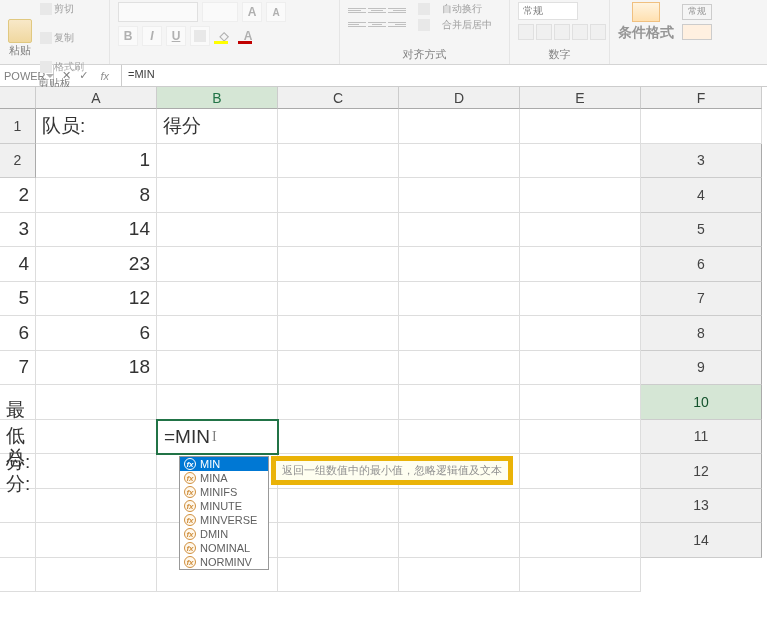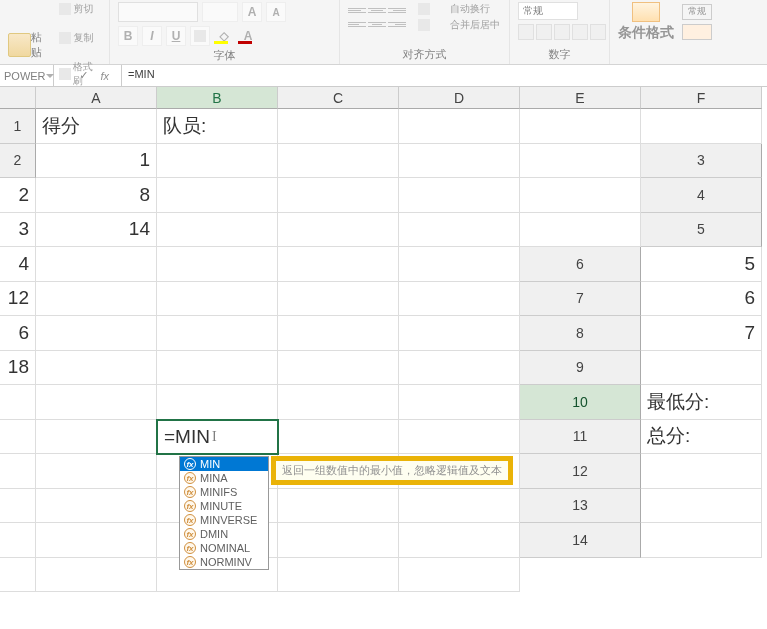--- a/index.html
+++ b/index.html
@@ -40,21 +40,21 @@
       color: #808080;
       padding-top: 2px;
     }
     .ribbon-group-content {
       display: flex;
       align-items: center;
       gap: 4px;
     }
     .paste-area {
       display: flex;
-      flex-direction: row;
+      flex-direction: column;
       align-items: center;
       gap: 0;
     }
     .paste-icon {
       width: 24px;
       height: 24px;
       background: linear-gradient(#f8e8c8, #f0d8a0);
       border: 1px solid #e0c880;
       border-radius: 2px;
     }
@@ -102,21 +102,21 @@
     .align-btn {
       width: 18px;
       height: 12px;
       display: flex;
       flex-direction: column;
       gap: 1px;
       justify-content: center;
     }
     .align-line { height: 1px; background: #c0c0c0; }
     .wrap-text { display: flex; flex-direction: column; gap: 2px; margin-left: 8px; }
-    .wrap-item { display: flex; gap: 20px; align-items: center; font-size: 10px; color: #a0a0a0; }
+    .wrap-item { display: flex; gap: 12px; align-items: center; font-size: 10px; color: #a0a0a0; }
     .num-dropdown { width: 60px; height: 18px; border: 1px solid #e0e0e0; font-size: 10px; color: #808080; padding: 1px 4px; background: #fff; }
     .small-sq { width: 16px; height: 16px; background: #f0f0f0; border: 1px solid #e0e0e0; }
     .style-big {
       display: flex;
       flex-direction: column;
       align-items: center;
       gap: 2px;
     }
     .style-big-icon {
       width: 28px;
@@ -337,21 +337,20 @@
         <div style="display:flex;flex-direction:column;">
           <div class="font-btn" style="height:14px;border:none;background:none;">◇</div>
           <div class="color-bar" style="background:#ffff00;"></div>
         </div>
         <div style="display:flex;flex-direction:column;">
           <div class="font-btn" style="height:14px;border:none;background:none;">A</div>
           <div class="color-bar"></div>
         </div>
       </div>
     </div>
-    <div class="ribbon-group-label">字体</div>
   </div>
 
   <div class="ribbon-group" style="width:170px;">
     <div class="ribbon-group-content">
       <div class="align-controls">
         <div class="align-row">
           <div class="align-btn">
               <div class="align-line"></div>
               <div class="align-line" style="width:70%;"></div>
               <div class="align-line"></div>
@@ -444,22 +443,22 @@
 
 <div class="grid-area" id="grid" style="grid-template-rows: 22px repeat(14, 34.5px);">
     <div class="corner" style="height: 22px;"></div>
     <div class="col-header">A</div>
     <div class="col-header active">B</div>
     <div class="col-header">C</div>
     <div class="col-header">D</div>
     <div class="col-header">E</div>
     <div class="col-header">F</div>
     <div class="row-header">1</div>
+    <div class="cell text-left">队员:</div>
     <div class="cell text-left">得分</div>
-    <div class="cell text-left">队员:</div>
     <div class="cell text-right"></div>
     <div class="cell text-right"></div>
     <div class="cell text-right"></div>
     <div class="cell text-right"></div>
     <div class="row-header">2</div>
     <div class="cell text-right">1</div>
     <div class="cell text-right"></div>
     <div class="cell text-right"></div>
     <div class="cell text-right"></div>
     <div class="cell text-right"></div>
@@ -472,20 +471,21 @@
     <div class="cell text-right"></div>
     <div class="row-header">4</div>
     <div class="cell text-right">3</div>
     <div class="cell text-right">14</div>
     <div class="cell text-right"></div>
     <div class="cell text-right"></div>
     <div class="cell text-right"></div>
     <div class="cell text-right"></div>
     <div class="row-header">5</div>
     <div class="cell text-right">4</div>
+    <div class="cell text-right">23</div>
     <div class="cell text-right"></div>
     <div class="cell text-right"></div>
     <div class="cell text-right"></div>
     <div class="cell text-right"></div>
     <div class="row-header">6</div>
     <div class="cell text-right">5</div>
     <div class="cell text-right">12</div>
     <div class="cell text-right"></div>
     <div class="cell text-right"></div>
     <div class="cell text-right"></div>

